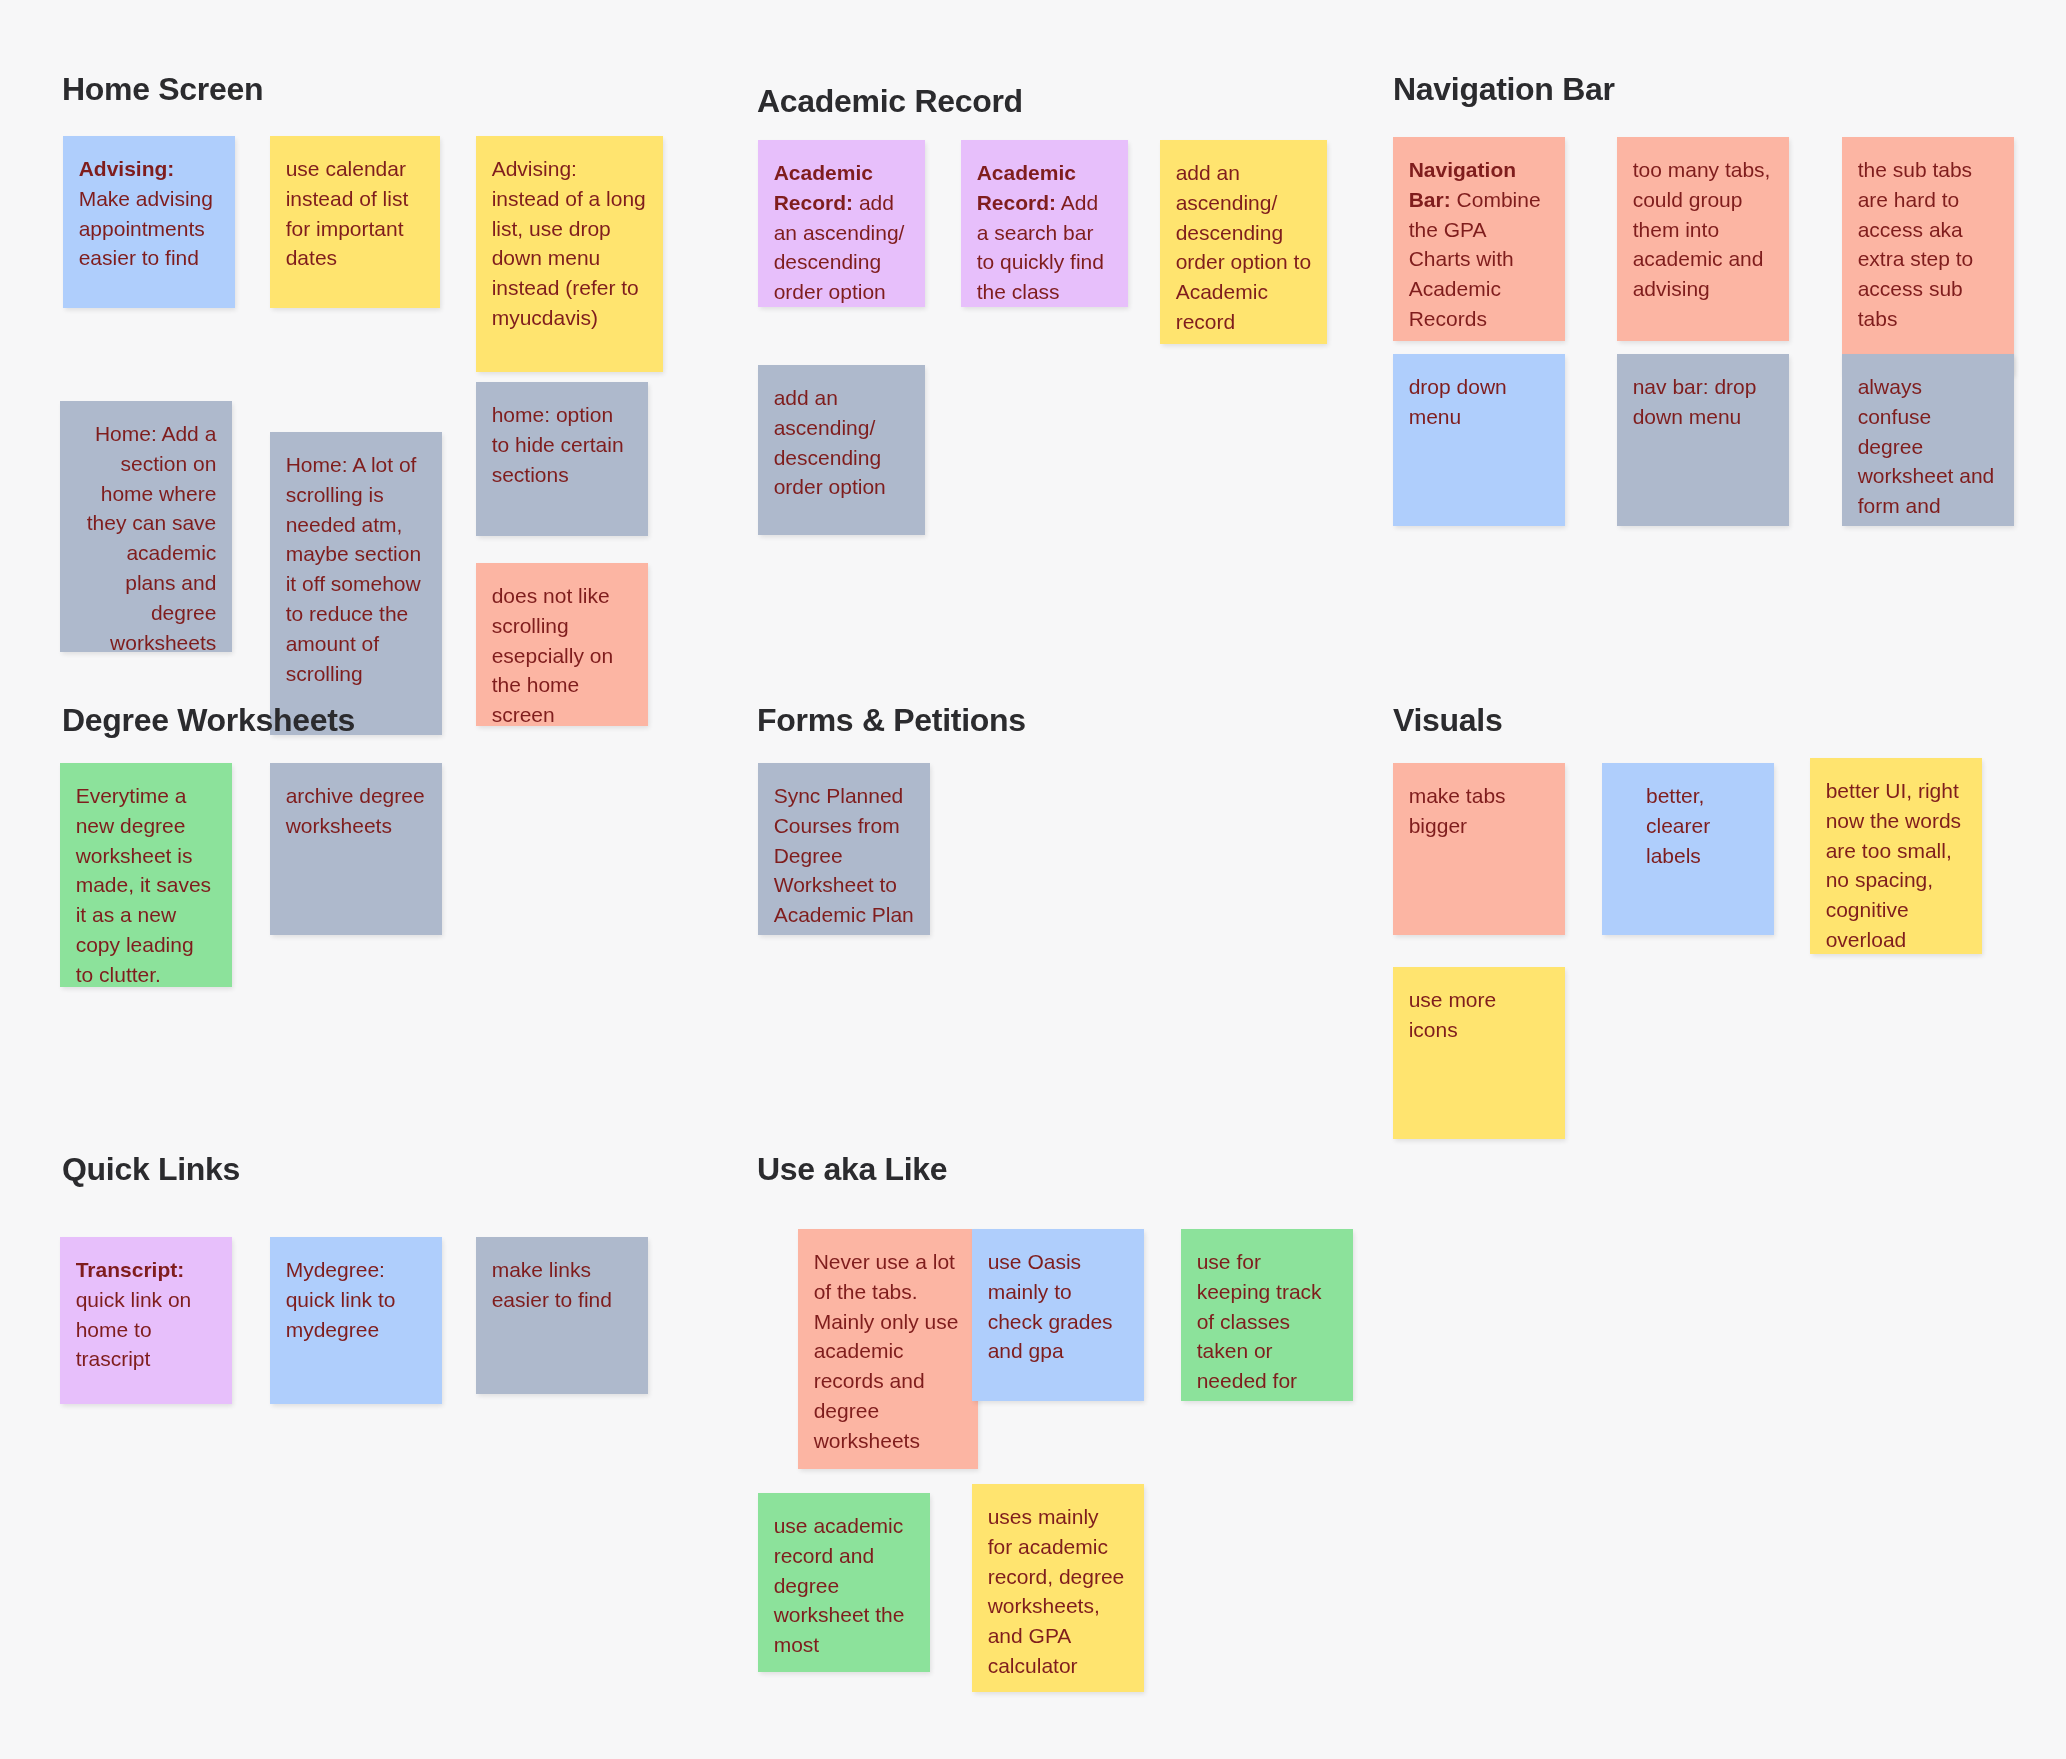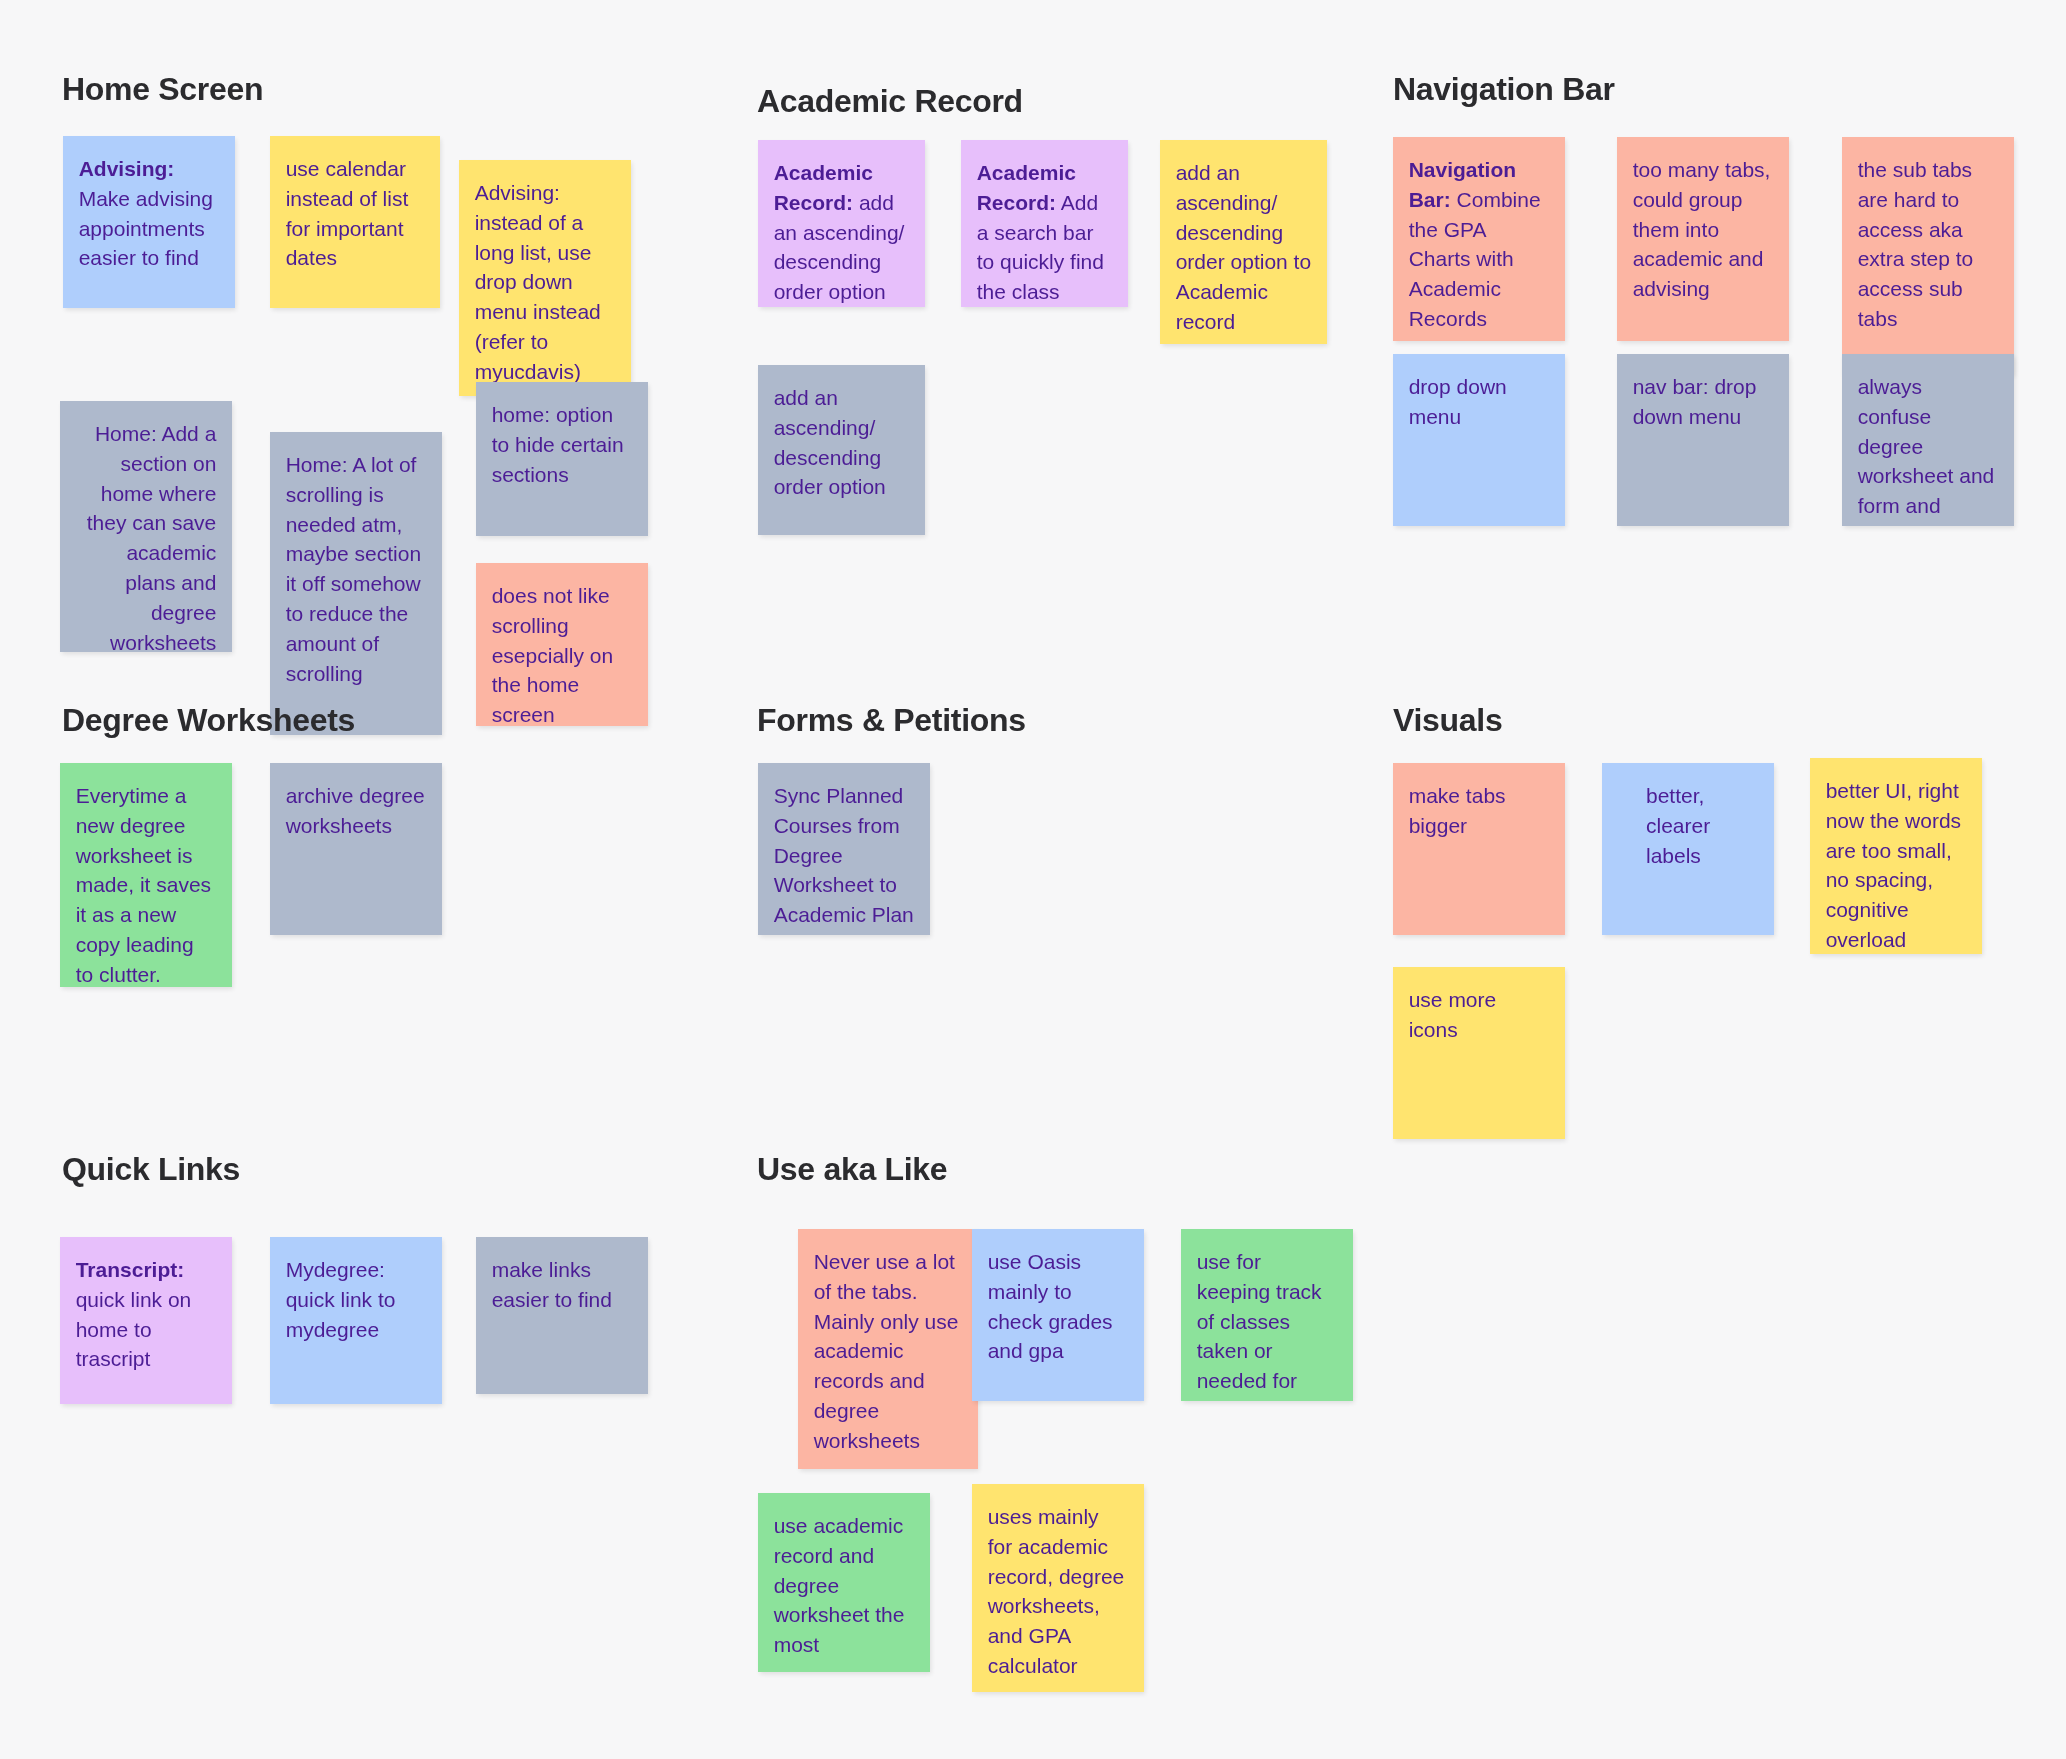--- a/index.html
+++ b/index.html
@@ -27,21 +27,21 @@
     color: #2b2b2e;
     letter-spacing: -0.3px;
     white-space: nowrap;
   }
   .note {
     position: absolute;
     box-sizing: border-box;
     padding: 18px 15.7px 14.6px 15.7px;
     font-size: 21px;
     line-height: 1.42;
-    color: #4c1d95;
+    color: #7f1d1d;
     box-shadow: 2.1px 3.1px 4.7px rgba(0,0,0,0.10);
     overflow: hidden;
     word-wrap: break-word;
   }
   .note b {
     font-weight: bold;
   }
   .c-blue   { background: #afcefc; }
   .c-yellow { background: #ffe46f; }
   .c-grey   { background: #aeb9cc; }
@@ -49,21 +49,21 @@
   .c-purple { background: #e7bffb; }
   .c-green  { background: #8ce29b; }
 </style>
 </head>
 <body>
 
 <div id="board">
     <div class="section-title" style="left: 62px; top: 73px;">Home Screen</div>
     <div class="note c-blue" style="left: 63px; top: 136px; width: 172px; height: 172px;"><b>Advising:</b><span> Make advising appointments easier to find</span></div>
     <div class="note c-yellow" style="left: 270px; top: 136px; width: 170px; height: 172px;"><span>use calendar instead of list for important dates</span></div>
-    <div class="note c-yellow" style="left: 459px; top: 136px; width: 172px; height: 236px; margin-top: 24px;"><span>Advising: instead of a long list, use drop down menu instead (refer to myucdavis)</span></div>
+    <div class="note c-yellow" style="left: 476px; top: 136px; width: 187px; height: 236px;"><span>Advising: instead of a long list, use drop down menu instead (refer to myucdavis)</span></div>
     <div class="note c-grey" style="left: 60px; top: 401px; width: 172px; height: 251px; text-align: right;"><span>Home: Add a section on home  where they can save academic plans and degree worksheets</span></div>
     <div class="note c-grey" style="left: 270px; top: 401px; width: 172px; height: 303px; margin-top: 31px;"><span>Home: A lot of scrolling is needed atm, maybe section it off somehow to reduce the amount of scrolling</span></div>
     <div class="note c-grey" style="left: 476px; top: 382px; width: 172px; height: 154px;"><span>home: option to hide certain sections</span></div>
     <div class="note c-salmon" style="left: 476px; top: 563px; width: 172px; height: 163px;"><span>does not like scrolling esepcially on the home screen</span></div>
     <div class="section-title" style="left: 757px; top: 85px;">Academic Record</div>
     <div class="note c-purple" style="left: 758px; top: 140px; width: 167px; height: 167px;"><b>Academic Record:</b><span> add an ascending/ descending order option</span></div>
     <div class="note c-purple" style="left: 961px; top: 140px; width: 167px; height: 167px;"><b>Academic Record:</b><span> Add a search bar to quickly find the class</span></div>
     <div class="note c-yellow" style="left: 1160px; top: 140px; width: 167px; height: 204px;"><span>add an ascending/ descending order option to Academic record</span></div>
     <div class="note c-grey" style="left: 758px; top: 365px; width: 167px; height: 170px;"><span>add an ascending/ descending order option</span></div>
     <div class="section-title" style="left: 1393px; top: 73px;">Navigation Bar</div>

